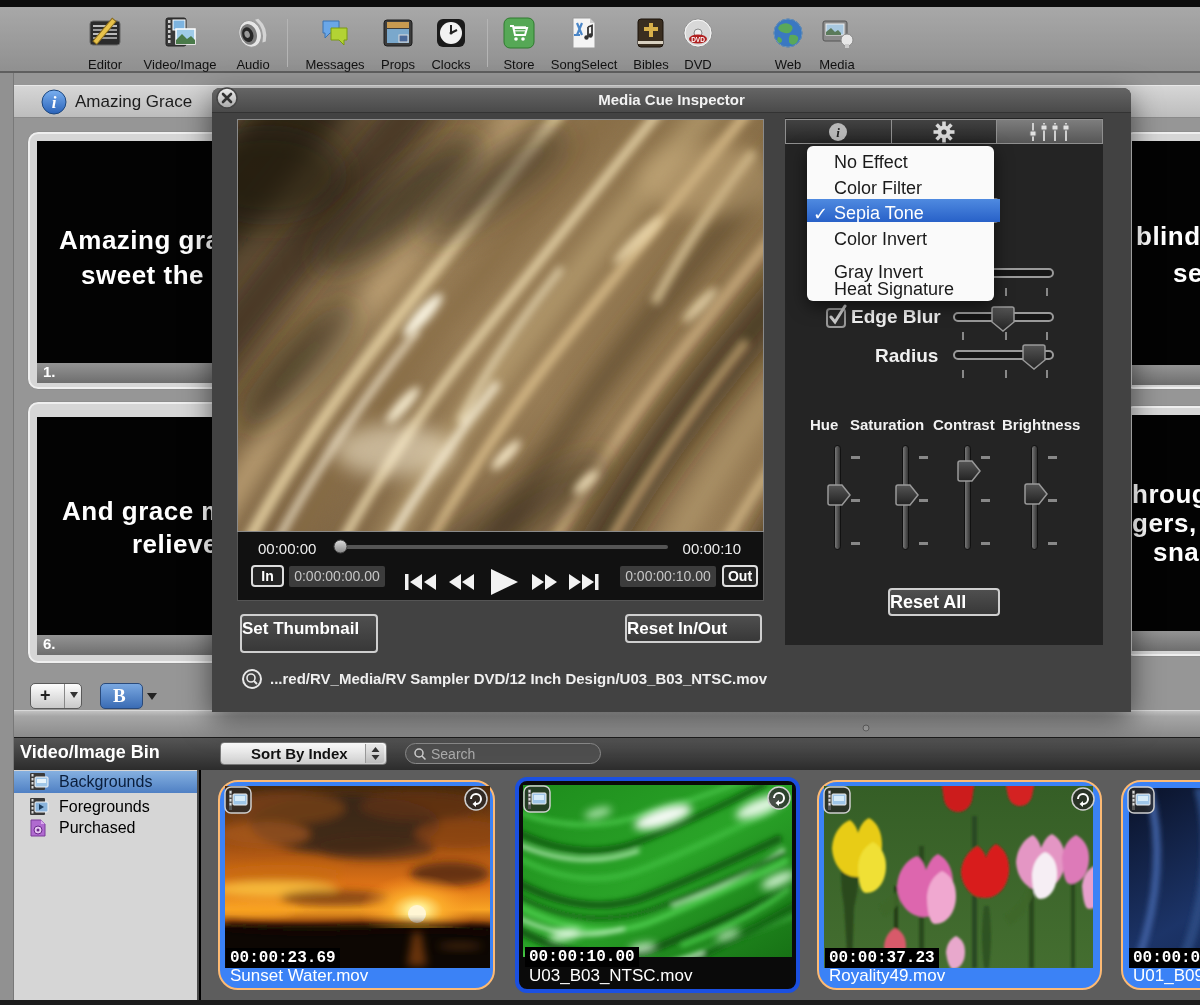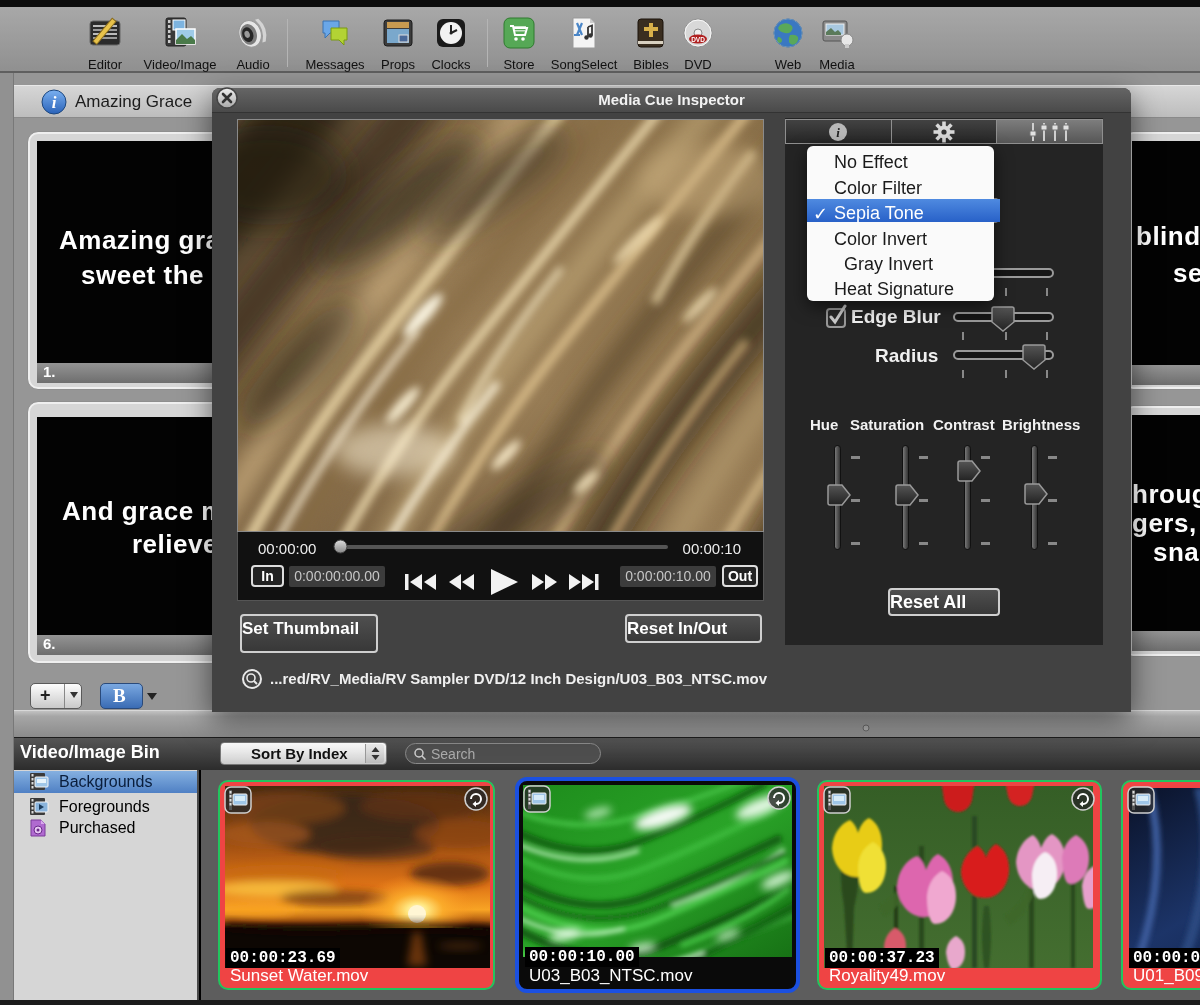--- a/index.html
+++ b/index.html
@@ -23,21 +23,21 @@
 .slidelabel { position:absolute; height:20px; background:linear-gradient(#949494,#6e6e6e); color:#fff; font-size:15px; padding-left:6px; font-weight:bold; }
 .slidetext { position:absolute; color:#fff; font-weight:bold; font-size:26px; white-space:nowrap; letter-spacing:0.5px; }
 
 .wbtn { position:absolute; border:1px solid #5a5a5a; border-radius:5px; background:linear-gradient(#fdfdfd,#c9c9c9); }
 
 #binbar { top:737px; left:0; width:1200px; height:33px; background:linear-gradient(#555,#2c2c2c); border-top:1px solid #1d1d1d; }
 #binside { top:770px; left:0; width:199px; height:235px; background:#d6d6d6; border-right:2px solid #4a4a4a; }
 #binthumbs { top:770px; left:201px; width:999px; height:235px; background:#5d5d5d; }
 .srow { position:absolute; left:0; width:100%; height:22px; font-size:16px; color:#000; padding-left:59px; padding-top:2px; }
 .sic { position:absolute; left:30px; top:2px; }
-.thumb { position:absolute; background:#ef4444; border:2px solid #22c55e; border-radius:10px; }
+.thumb { position:absolute; background:#3b82f6; border:2px solid #fdba74; border-radius:20px; }
 .ts { position:absolute; left:6px; bottom:20px; background:#000; color:#fff; font-family:"Liberation Mono",monospace; font-size:16px; font-weight:bold; padding:1px 4px; }
 .fn { position:absolute; left:10px; bottom:0px; color:#fff; font-size:17px; height:20px; }
 
 #modal { top:88px; left:212px; width:919px; height:624px; background:#424242; border-radius:8px 8px 0 0; box-shadow:0 8px 30px rgba(0,0,0,.55); }
 #mtitlebar { position:absolute; top:0; left:0; width:100%; height:25px; background:linear-gradient(#656565,#4a4a4a); border-radius:8px 8px 0 0; border-bottom:1px solid #333; }
 #mtitle { position:absolute; top:3px; width:100%; text-align:center; color:#f2f2f2; font-weight:bold; font-size:15px; }
 #mclose { position:absolute; left:4px; top:-1px; width:22px; height:22px; }
 #video { position:absolute; left:25px; top:31px; width:527px; height:413px; border:1px solid #8a8a8a; background:#000; overflow:hidden; }
 #controls { position:absolute; left:25px; top:444px; width:527px; height:69px; background:#111; border:1px solid #555; border-top:none; }
 .white-btn { position:absolute; border:2px solid #cfcfcf; border-radius:4px; background:linear-gradient(#4f4f4f,#383838); color:#fff; font-weight:bold; text-align:left; }
@@ -733,17 +733,17 @@
         <div class="tickv" style="left:263px;top:424px;"></div>
     <div class="white-btn" style="left:103px;top:470px;width:112px;height:28px;font-size:18px;padding-top:2px;">Reset All</div>
   </div>
 
   <div id="menu">
     <div id="mhl"></div>
     <div class="mi" style="top:4px;">No Effect</div>
     <div class="mi" style="top:30px;">Color Filter</div>
     <div class="mi" style="top:55px; color:#fff; z-index:2;"><span style="position:absolute;left:6px;">✓</span>Sepia Tone</div>
     <div class="mi" style="top:81px;">Color Invert</div>
-    <div class="mi" style="top:106px;margin-left:10px;">Gray Invert</div>
+    <div class="mi" style="top:114px;">Gray Invert</div>
     <div class="mi" style="top:131px;">Heat Signature</div>
   </div>
 </div>
 </div>
 
 </body></html>

